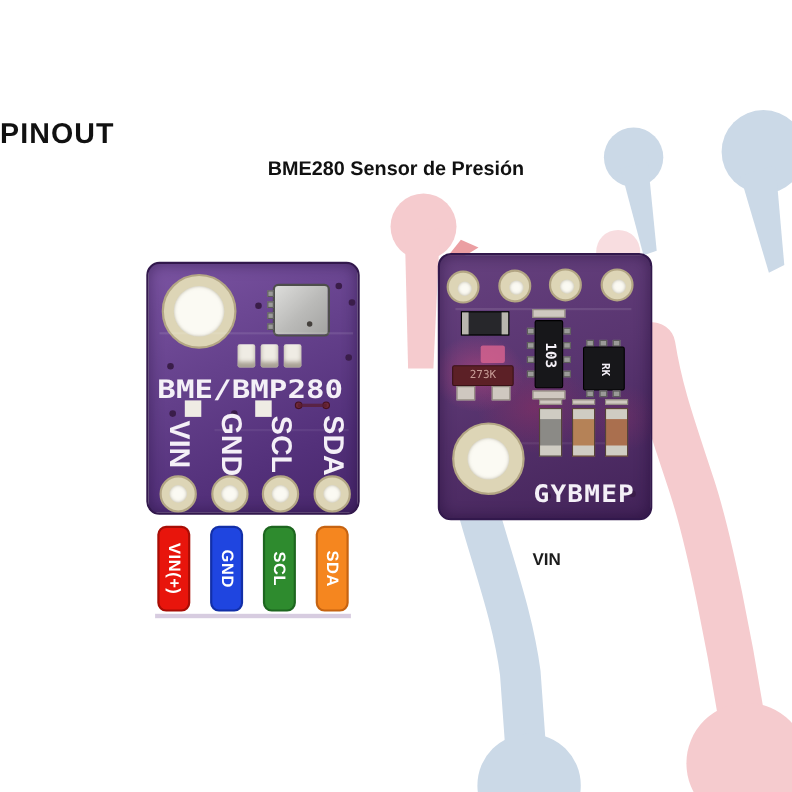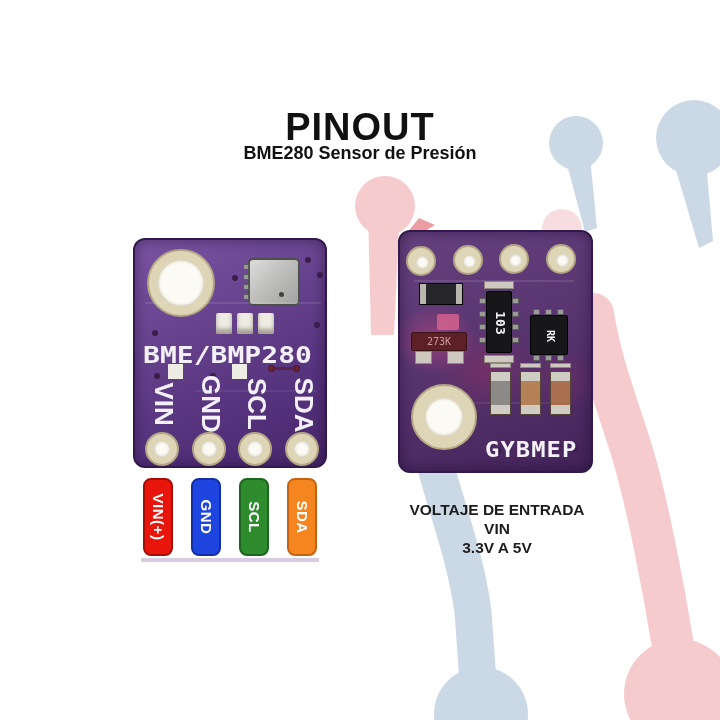--- a/index.html
+++ b/index.html
@@ -1,20 +1,20 @@
 <!DOCTYPE html>
 <html><head>
 <meta charset="utf-8">
 <style>
   html,body{margin:0;padding:0;}
   body{width:720px;height:720px;position:relative;background:#ffffff;overflow:hidden;
        font-family:"Liberation Sans",sans-serif;}
   .abs{position:absolute;}
   
-  .title{left:0;right:0;top:106px;text-align:center;font-size:38px;font-weight:bold;
+  .title{left:0;right:0;top:106px;font-size:26px;font-weight:bold;
          letter-spacing:1px;color:#111;}
   .subtitle{left:0;right:0;top:143px;text-align:center;font-size:18px;font-weight:bold;color:#111;}
   
   #decor{left:0;top:0;z-index:0;}
   
   .board{z-index:1;border-radius:12px;border:2px solid #32184c;box-sizing:border-box;
          box-shadow:inset 0 0 14px rgba(20,5,40,.45);}
   #left-board{left:133px;top:238px;width:194px;height:230px;
       background:linear-gradient(155deg,#7b54a2 0%,#65418c 40%,#53307a 75%,#48276b 100%);}
   #right-board{left:398px;top:230px;width:195px;height:243px;
@@ -224,16 +224,14 @@
   <span>GND</span>
 </div>
 <div class="abs tag" style="left: 239px; top: 478px; background: rgb(46, 139, 46); border-color: rgb(29, 102, 31);">
   <span>SCL</span>
 </div>
 <div class="abs tag" style="left: 287px; top: 478px; background: rgb(245, 134, 31); border-color: rgb(198, 99, 17);">
   <span>SDA</span>
 </div>
 
 <div class="abs note">
-  <div>VOLTAJE DE ENTRADA</div>
   <div>VIN</div>
-  <div>3.3V A 5V</div>
 </div>
 
 </body></html>

